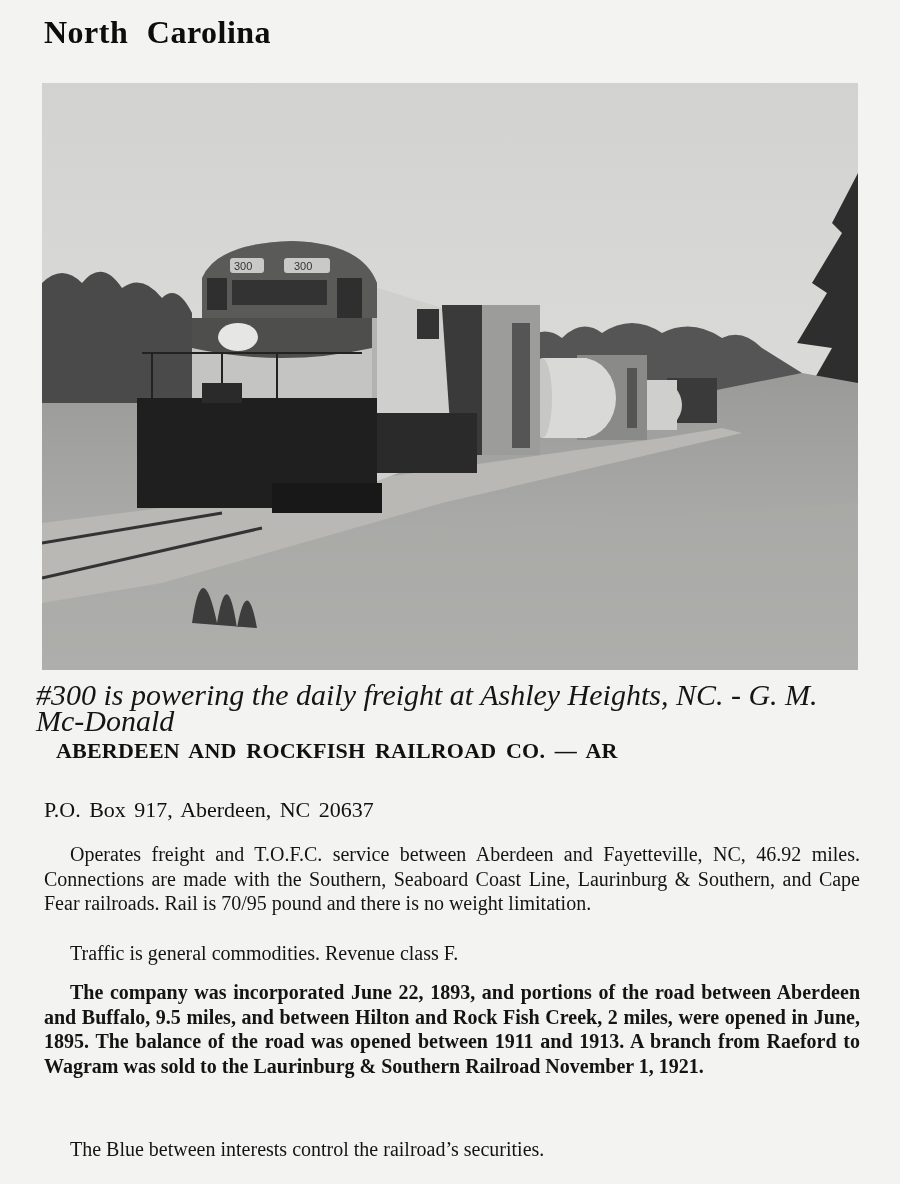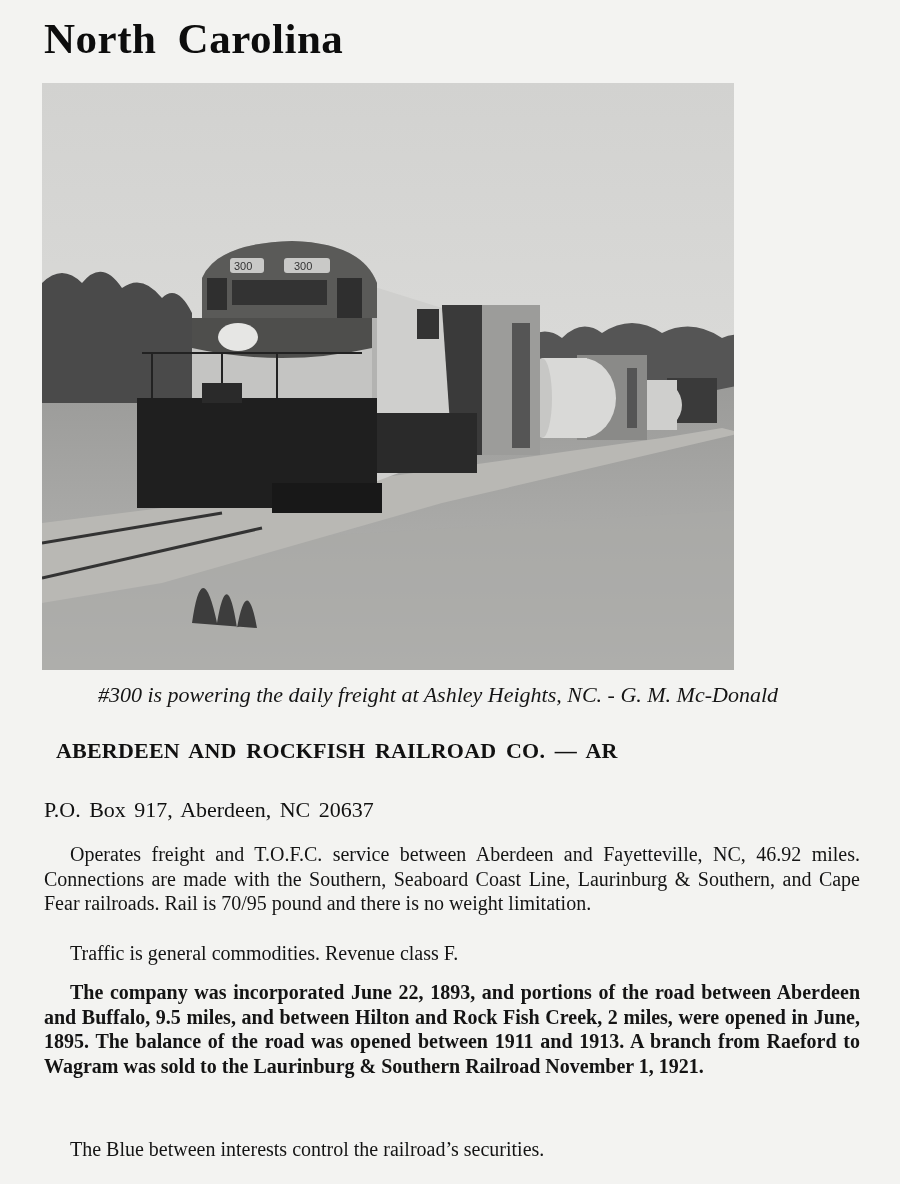--- a/index.html
+++ b/index.html
@@ -6,32 +6,32 @@
   body {
     width:900px; height:1184px; overflow:hidden;
     background:#f3f3f1;
     font-family:"DejaVu Serif", "Liberation Serif", serif;
     color:#111;
     position:relative;
   }
   .page-title {
     position:absolute; left:44px; top:14px;
     font-family:"Liberation Serif", serif;
-    font-weight:bold; font-size:43px; letter-spacing:0.5px;
+    font-weight:bold; font-size:32px; letter-spacing:0.5px;
     word-spacing:10px; color:#0d0d0d; margin:0;
   }
   .photo {
-    position:absolute; left:42px; top:83px; width:692px; height:587px;
+    position:absolute; left:42px; top:83px; width:816px; height:587px;
     overflow:hidden; background:#d6d6d4;
   }
   .photo svg { display:block; }
   .caption {
-    position:absolute; left:28px; top:682px; width:820px;
+    position:absolute; left:36px; top:682px; width:820px;
     font-family:"Liberation Serif", serif; font-style:italic;
-    font-size:22px; line-height:26px; color:#151515; margin:0;text-align:center;
+    font-size:30px; line-height:26px; color:#151515; margin:0;
   }
   .entry-name {
     position:absolute; left:44px; top:726px;
     font-family:"Liberation Serif", serif; font-weight:bold;
     font-size:22px; letter-spacing:0.2px; word-spacing:4px; margin:12px;
   }
   .entry-address {
     position:absolute; left:44px; top:797px;
     font-family:"Liberation Serif", serif; font-size:22px; word-spacing:3px; margin:0;
   }

